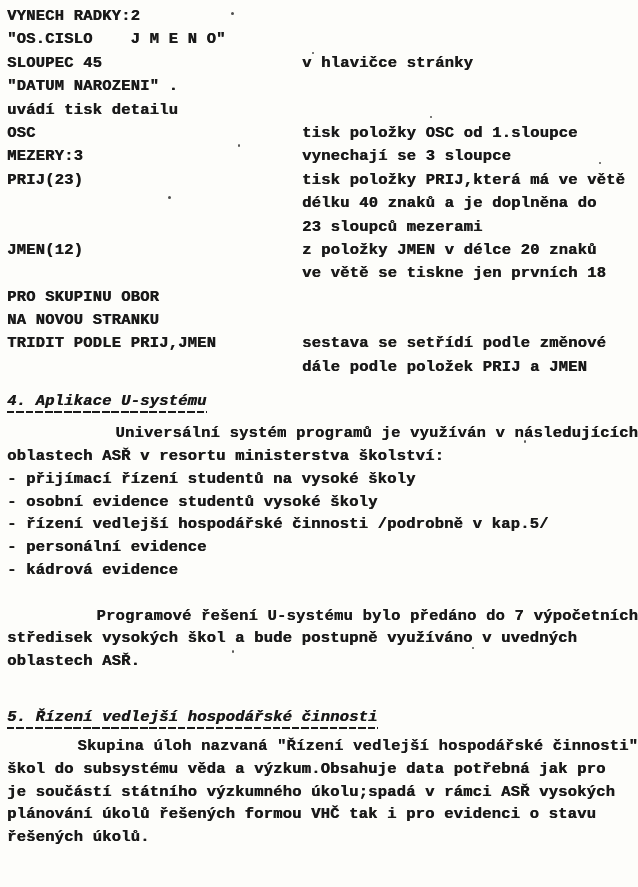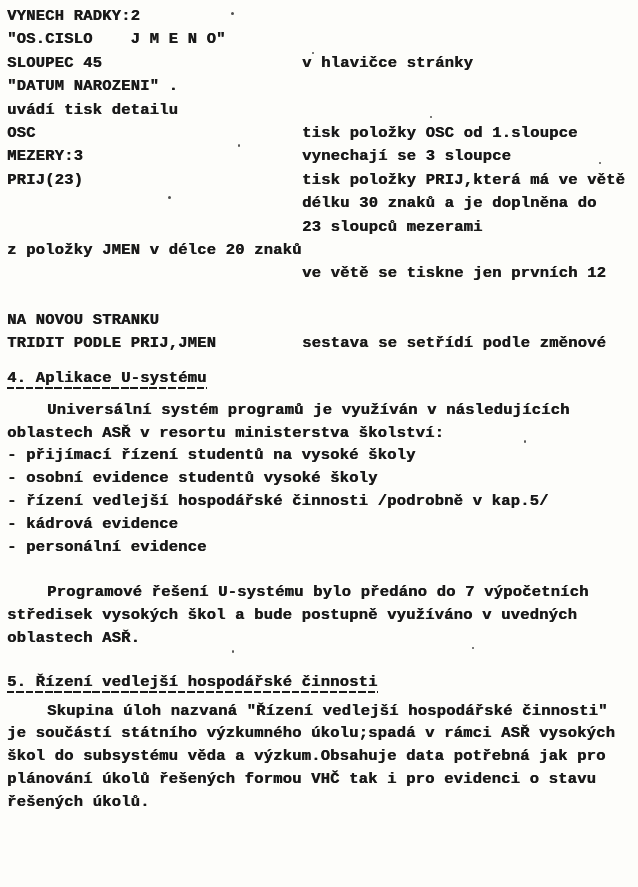--- a/index.html
+++ b/index.html
@@ -23,40 +23,41 @@
   .cmd-row {
     display: flex;
     height: 23.4px;
     line-height: 23.4px;
     white-space: pre;
   }
   .cmd-code { flex: none; width: 295px; white-space: pre; }
   .cmd-desc { flex: 1; white-space: pre; }
   
   .section-4 { margin-top: 13px; }
-  .section-5 { margin-top: 23px; }
+  .section-5 { margin-top: 35px; }
   .heading {
     display: inline-block;
     line-height: 19px;
     padding-bottom: 2px;
     
     background-image: repeating-linear-gradient(to right,
       currentColor 0px, currentColor 7.5px, transparent 7.5px, transparent 9.5px);
     background-repeat: no-repeat;
     background-position: left bottom;
     background-size: 100% 2.4px;
+    font-style: italic;
   }
   .para { margin-top: 9px; }
   .section-5 .para { margin-top: 6px; }
   .text-line {
     height: 22.8px;
     line-height: 22.8px;
     white-space: pre;
   }
-  .text-line.indent { padding-left: 40px; }
+  .text-line.indent { padding-left: 40px; text-align: right; }
   .text-line.blank { height: 22.8px; }
   
   .speck {
     position: absolute;
     background: rgba(20,20,20,0.75);
     border-radius: 50%;
   }
 </style>
 </head>
 <body>
@@ -65,56 +66,57 @@
 
   <div class="cmd-listing" id="cmd-listing">
       <div class="cmd-row"><span class="cmd-code">VYNECH RADKY:2</span><span class="cmd-desc"></span></div>
       <div class="cmd-row"><span class="cmd-code">"OS.CISLO    J M E N O"</span></div>
       <div class="cmd-row"><span class="cmd-code">SLOUPEC 45</span><span class="cmd-desc">v hlavičce stránky</span></div>
       <div class="cmd-row"><span class="cmd-code">"DATUM NAROZENI" .</span><span class="cmd-desc"></span></div>
       <div class="cmd-row"><span class="cmd-desc">uvádí tisk detailu</span></div>
       <div class="cmd-row"><span class="cmd-code">OSC</span><span class="cmd-desc">tisk položky OSC od 1.sloupce</span></div>
       <div class="cmd-row"><span class="cmd-code">MEZERY:3</span><span class="cmd-desc">vynechají se 3 sloupce</span></div>
       <div class="cmd-row"><span class="cmd-code">PRIJ(23)</span><span class="cmd-desc">tisk položky PRIJ,která má ve větě</span></div>
-      <div class="cmd-row"><span class="cmd-code"></span><span class="cmd-desc">délku 30 znaků a je doplněna do</span></div>
+      <div class="cmd-row"><span class="cmd-code"></span><span class="cmd-desc">délku 40 znaků a je doplněna do</span></div>
       <div class="cmd-row"><span class="cmd-code"></span><span class="cmd-desc">23 sloupců mezerami</span></div>
-      <div class="cmd-row"><span class="cmd-desc">z položky JMEN v délce 20 znaků</span></div>
-      <div class="cmd-row"><span class="cmd-code"></span><span class="cmd-desc">ve větě se tiskne jen prvních 12</span></div>
-      <div class="cmd-row"></div>
+      <div class="cmd-row"><span class="cmd-code">JMEN(12)</span><span class="cmd-desc">z položky JMEN v délce 20 znaků</span></div>
+      <div class="cmd-row"><span class="cmd-code"></span><span class="cmd-desc">ve větě se tiskne jen prvních 18</span></div>
+      <div class="cmd-row"><span class="cmd-code">PRO SKUPINU OBOR</span></div>
       <div class="cmd-row"><span class="cmd-code">NA NOVOU STRANKU</span></div>
       <div class="cmd-row"><span class="cmd-code">TRIDIT PODLE PRIJ,JMEN</span><span class="cmd-desc">sestava se setřídí podle změnové</span></div>
+      <div class="cmd-row"><span class="cmd-code"></span><span class="cmd-desc">dále podle položek PRIJ a JMEN</span></div>
     </div>
 
   <div class="section section-4">
     <div>
       <span class="heading">4. Aplikace U-systému</span>
     </div>
     <div class="para" id="section-4-body">
         <div class="text-line indent">Universální systém programů je využíván v následujících</div>
         <div class="text-line">oblastech ASŘ v resortu ministerstva školství:</div>
         <div class="text-line">- přijímací řízení studentů na vysoké školy</div>
         <div class="text-line">- osobní evidence studentů vysoké školy</div>
         <div class="text-line">- řízení vedlejší hospodářské činnosti /podrobně v kap.5/</div>
+        <div class="text-line">- personální evidence</div>
         <div class="text-line">- kádrová evidence</div>
-        <div class="text-line">- personální evidence</div>
         <div class="text-line blank"></div>
         <div class="text-line indent">Programové řešení U-systému bylo předáno do 7 výpočetních</div>
         <div class="text-line">středisek vysokých škol a bude postupně využíváno v uvedných</div>
         <div class="text-line">oblastech ASŘ.</div>
       </div>
   </div>
 
   <div class="section section-5">
     <div>
       <span class="heading">5. Řízení vedlejší hospodářské činnosti</span>
     </div>
     <div class="para" id="section-5-body">
         <div class="text-line indent">Skupina úloh nazvaná "Řízení vedlejší hospodářské činnosti"</div>
+        <div class="text-line">škol do subsystému věda a výzkum.Obsahuje data potřebná jak pro</div>
         <div class="text-line">je součástí státního výzkumného úkolu;spadá v rámci ASŘ vysokých</div>
-        <div class="text-line">škol do subsystému věda a výzkum.Obsahuje data potřebná jak pro</div>
         <div class="text-line">plánování úkolů řešených formou VHČ tak i pro evidenci o stavu</div>
         <div class="text-line">řešených úkolů.</div>
       </div>
   </div>
 
   <span class="speck" style="left:231px; top:12px;  width:3px; height:3px;"></span>
   <span class="speck" style="left:312px; top:52px;  width:2px; height:2px;"></span>
   <span class="speck" style="left:238px; top:144px; width:2px; height:3px;"></span>
   <span class="speck" style="left:168px; top:196px; width:3px; height:3px;"></span>
   <span class="speck" style="left:350px; top:224px; width:2px; height:2px;"></span>

